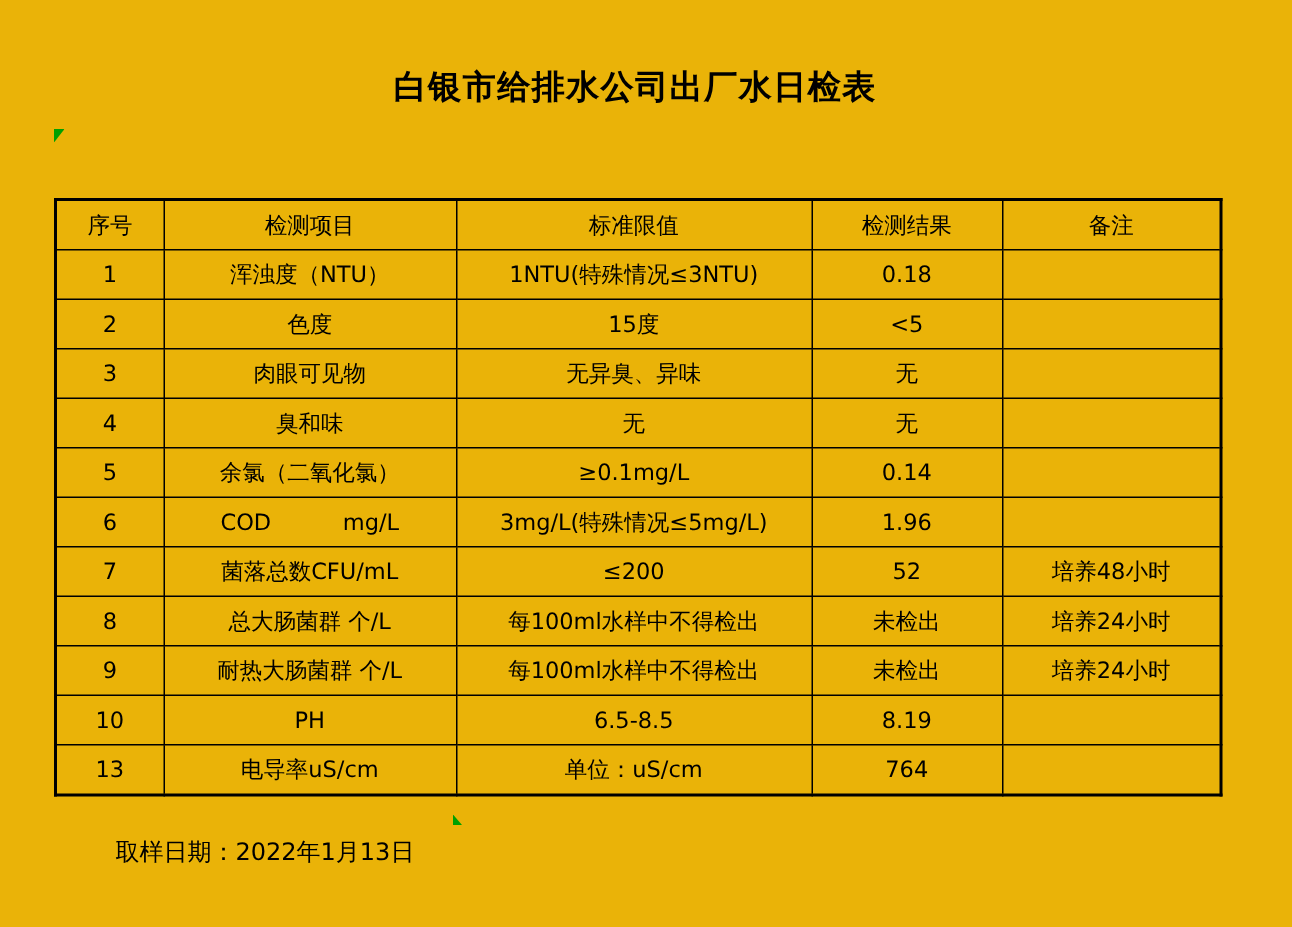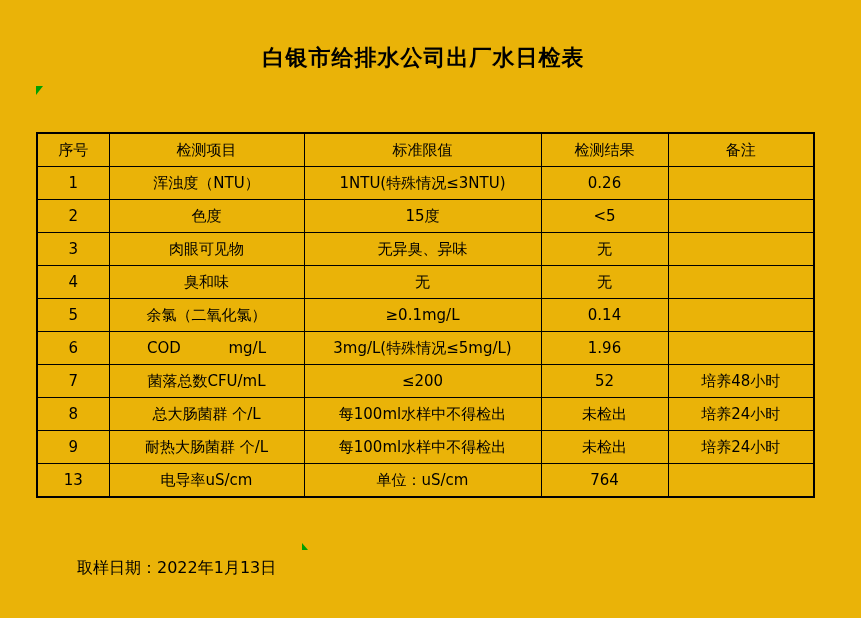--- a/index.html
+++ b/index.html
@@ -84,21 +84,21 @@
         <th>标准限值</th>
         <th>检测结果</th>
         <th>备注</th>
       </tr>
     </thead>
     <tbody>
       <tr>
         <td>1</td>
         <td>浑浊度（NTU）</td>
         <td>1NTU(特殊情况≤3NTU)</td>
-        <td>0.26</td>
+        <td>0.18</td>
         <td></td>
       </tr>
       <tr>
         <td>2</td>
         <td>色度</td>
         <td>15度</td>
         <td>&lt;5</td>
         <td></td>
       </tr>
       <tr>
@@ -144,20 +144,27 @@
         <td>培养24小时</td>
       </tr>
       <tr>
         <td>9</td>
         <td>耐热大肠菌群 个/L</td>
         <td>每100ml水样中不得检出</td>
         <td>未检出</td>
         <td>培养24小时</td>
       </tr>
       <tr>
+        <td>10</td>
+        <td>PH</td>
+        <td>6.5-8.5</td>
+        <td>8.19</td>
+        <td></td>
+      </tr>
+      <tr>
         <td>13</td>
         <td>电导率uS/cm</td>
         <td>单位：uS/cm</td>
         <td>764</td>
         <td></td>
       </tr>
     </tbody>
   </table>
 
   <div class="marker marker-top-left" style="background: rgb(0, 160, 0);"></div>

